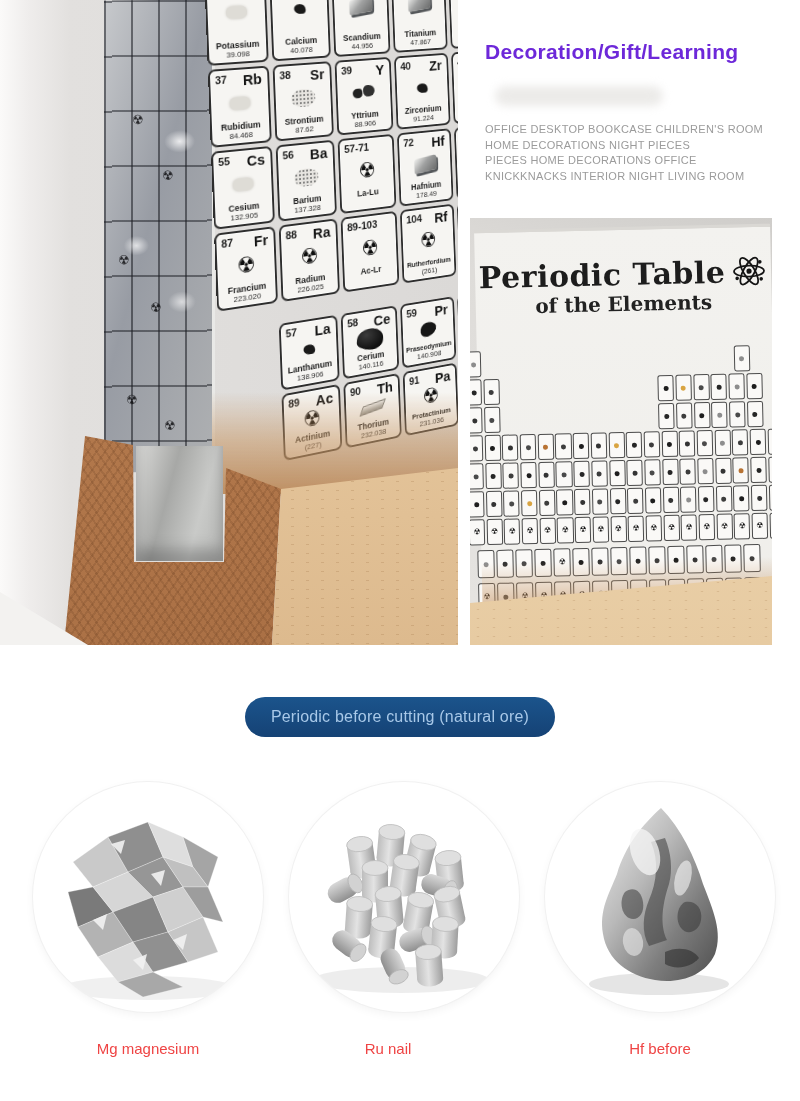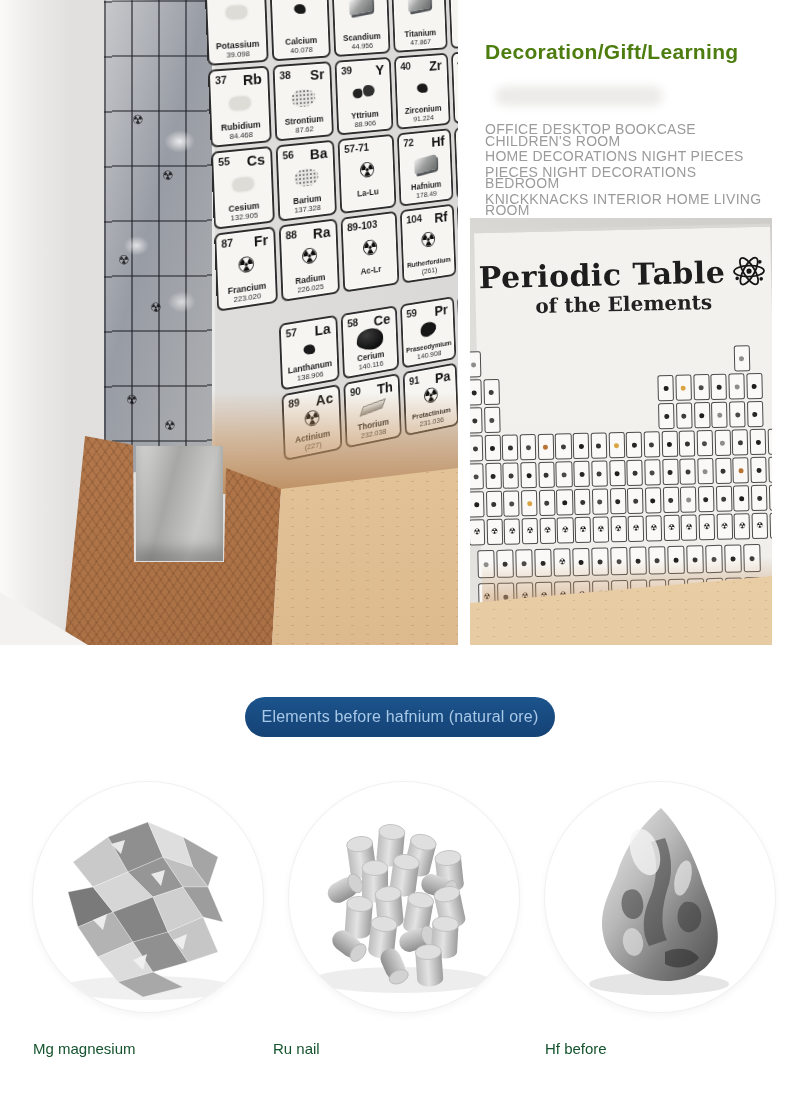--- a/index.html
+++ b/index.html
@@ -64,24 +64,24 @@
     box-shadow:inset 0 -12px 14px rgba(60,60,60,.35);}
   .wood-side{position:absolute;left:0;top:0;width:458px;height:645px;
     clip-path:polygon(281px 489px,458px 468px,458px 645px,272px 645px);
     background:
       radial-gradient(rgba(165,120,75,.28) 1px,transparent 1.6px) 0 0/15px 9px,
       linear-gradient(180deg,#eed6b0 0%,#e5c69c 60%,#ddba8e 100%);}
   .table-wedge{position:absolute;left:0;top:0;width:458px;height:645px;
     clip-path:polygon(0 592px,88px 645px,0 645px);background:#f3f2f0;}
   
   .info-block{position:absolute;left:485px;top:40px;width:280px;}
-  .info-heading{font-size:21px;font-weight:bold;color:#4d7c0f;letter-spacing:.3px;margin:0;}
+  .info-heading{font-size:21px;font-weight:bold;color:#6d28d9;letter-spacing:.3px;margin:0;}
   .info-smudge{width:168px;height:20px;margin:22px 0 0 10px;background:#ecebe9;border-radius:10px;filter:blur(4px);}
   .info-lines{margin-top:18px;}
-  .info-lines p{margin:0 0 4px 0;font-size:14px;line-height:11.5px;color:#9b9b9b;letter-spacing:.3px;}
+  .info-lines p{margin:0 0 4px 0;font-size:11px;line-height:11.5px;color:#9b9b9b;letter-spacing:.3px;}
   
   .photo-right{position:absolute;left:470px;top:218px;width:302px;height:427px;overflow:hidden;
     background:linear-gradient(200deg,#cfcdca 0%,#dedcd9 30%,#e6e4e1 100%);}
   .panel{position:absolute;left:4px;top:9px;width:296px;height:424px;
     transform:rotate(-1.3deg);transform-origin:50% 0;
     background:linear-gradient(180deg,#f3f2ef 0%,#efeeea 100%);
     border-top:3px solid #dad8d4;}
   .panel-title-row{display:flex;justify-content:center;align-items:center;gap:6px;margin-top:26px;}
   .panel-title{font-family:"DejaVu Serif","Liberation Serif",serif;font-weight:bold;
     font-size:30px;color:#1d1d1d;letter-spacing:.5px;}
@@ -106,22 +106,22 @@
   
   .pill{position:absolute;left:245px;top:697px;width:310px;height:40px;border-radius:20px;
     background:linear-gradient(180deg,#1b548c 0%,#154275 100%);
     display:flex;align-items:center;justify-content:center;
     font-size:16px;color:#a8c8e8;letter-spacing:.2px;}
   
   .circle{position:absolute;top:782px;width:230px;height:230px;border-radius:50%;background:#fff;
     box-shadow:0 0 0 1px #f1f1f1,0 3px 10px rgba(0,0,0,.05);overflow:hidden;}
   .c1{left:33px;} .c2{left:289px;} .c3{left:545px;}
   .circle svg{display:block;}
-  .circle-label{position:absolute;top:1040px;width:230px;
-    font-size:15px;color:#14532d;}
+  .circle-label{position:absolute;top:1040px;width:230px;text-align:center;
+    font-size:15px;color:#ef4444;}
   .l1{left:33px;} .l2{left:273px;} .l3{left:545px;}
 </style>
 </head>
 <body>
 
 <div class="photo-left">
   <div class="edge-strip">
     <span class="edge-rad" style="left:28px;top:112px;">☢</span>
     <span class="edge-rad" style="left:58px;top:168px;">☢</span>
     <span class="edge-rad" style="left:14px;top:252px;">☢</span>
@@ -320,22 +320,22 @@
   <div class="wood-side"></div>
   <div class="table-wedge"></div>
 </div>
 
 <div class="info-block">
   <h1 class="info-heading">Decoration/Gift/Learning</h1>
   <div class="info-smudge"></div>
   <div class="info-lines">
     <p>OFFICE DESKTOP BOOKCASE CHILDREN'S ROOM</p>
     <p>HOME DECORATIONS NIGHT PIECES</p>
-    <p>PIECES NIGHT DECORATIONS BEDROOM</p>
-    <p>KNICKKNACKS INTERIOR HOME LIVING ROOM</p>
+    <p>PIECES HOME DECORATIONS OFFICE</p>
+    <p>KNICKKNACKS INTERIOR NIGHT LIVING ROOM</p>
   </div>
 </div>
 
 <div class="photo-right">
   <div class="panel">
     <div class="panel-title-row">
       <span class="panel-title">Periodic Table</span>
       <svg width="36" height="36" viewBox="0 0 36 36">
         <g fill="none" stroke="#141414" stroke-width="1.8">
           <ellipse cx="18" cy="18" rx="15" ry="5.5"></ellipse>
@@ -755,21 +755,21 @@
           <div class="mini-cell">
             <span class="mini-rad">☢</span>
           </div>
         </div>
       </div>
     <div class="haze-r"></div>
   </div>
   <div class="wood-r"></div>
 </div>
 
-<div class="pill">Elements before hafnium (natural ore)</div>
+<div class="pill">Periodic before cutting (natural ore)</div>
 
 <div class="circle c1">
   <svg width="230" height="230" viewBox="0 0 230 230">
     <ellipse cx="115" cy="206" rx="86" ry="12" fill="rgba(0,0,0,0.06)"></ellipse>
     <g stroke="rgba(255,255,255,0.35)" stroke-width="0.8">
       <polygon points="40,80 75,55 95,90 60,105" fill="#c9c9c9"></polygon>
       <polygon points="75,55 115,40 130,75 95,90" fill="#8f8f8f"></polygon>
       <polygon points="115,40 150,55 160,85 130,75" fill="#dedede"></polygon>
       <polygon points="150,55 185,75 175,105 160,85" fill="#a5a5a5"></polygon>
       <polygon points="35,110 60,105 80,130 45,145" fill="#7a7a7a"></polygon>

